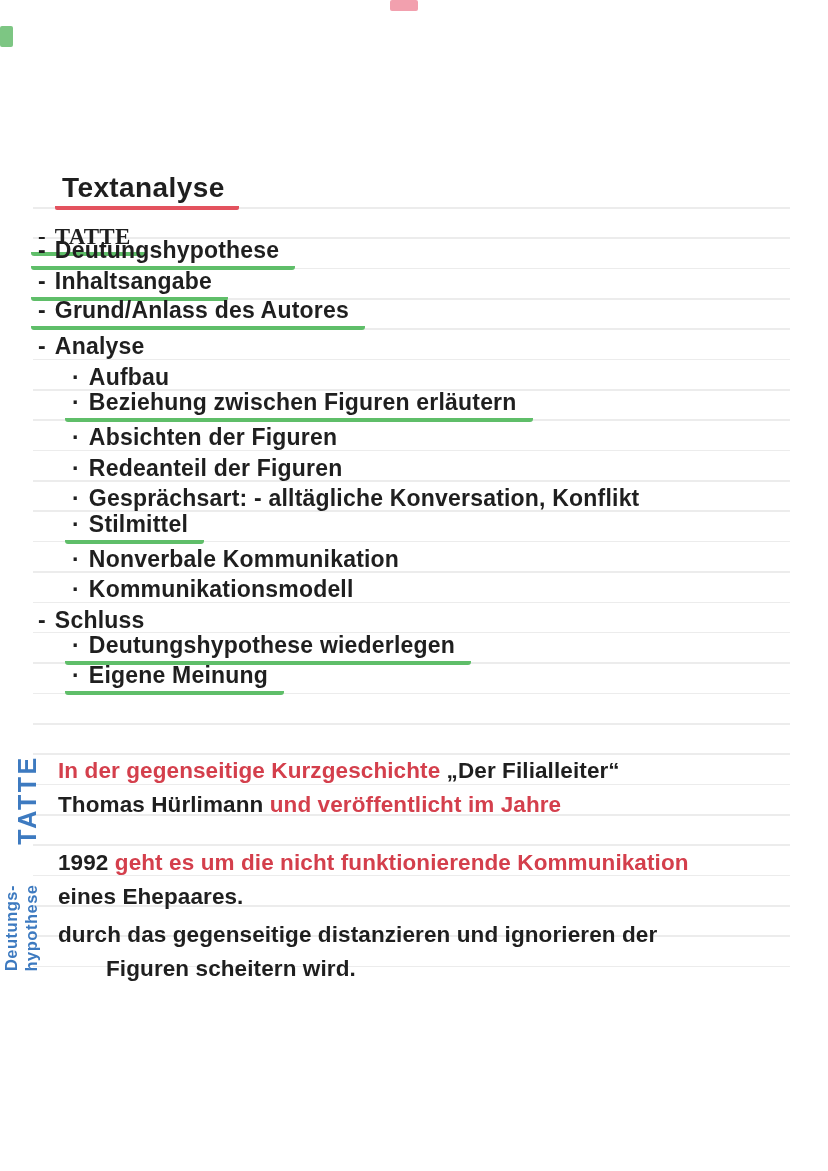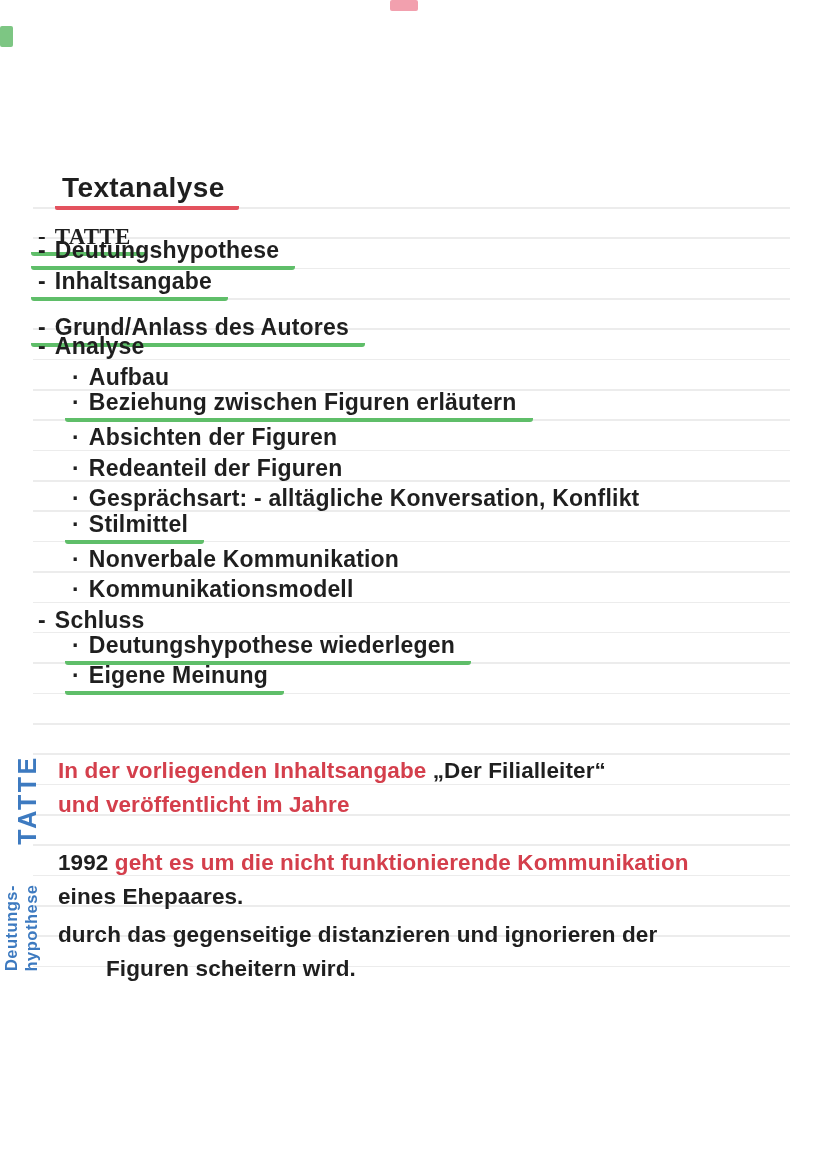--- a/index.html
+++ b/index.html
@@ -60,21 +60,21 @@
   <div id="outline">
       <div class="oline lvl1" style="top: 225px; font-family: Liberation Serif, serif;">
         <span class="inner u-green"><span class="marker">-</span><span>TATTE</span></span>
       </div>
       <div class="oline lvl1" style="top: 239.35px;">
         <span class="inner u-green"><span class="marker">-</span><span>Deutungshypothese</span></span>
       </div>
       <div class="oline lvl1" style="top: 269.7px;">
         <span class="inner u-green"><span class="marker">-</span><span>Inhaltsangabe</span></span>
       </div>
-      <div class="oline lvl1" style="top: 316px;">
+      <div class="oline lvl1" style="top: 299px;">
         <span class="inner u-green"><span class="marker">-</span><span>Grund/Anlass des Autores</span></span>
       </div>
       <div class="oline lvl1" style="top: 330.4px;">
         <span class="inner"><span class="marker">-</span><span>Analyse</span></span>
       </div>
       <div class="oline lvl2" style="top: 360.75px;">
         <span class="inner"><span class="marker">·</span><span>Aufbau</span></span>
       </div>
       <div class="oline lvl2" style="top: 391.1px;">
         <span class="inner u-green"><span class="marker">·</span><span>Beziehung zwischen Figuren erläutern</span></span>
@@ -102,24 +102,25 @@
       </div>
       <div class="oline lvl2" style="top: 633.9px;">
         <span class="inner u-green"><span class="marker">·</span><span>Deutungshypothese wiederlegen</span></span>
       </div>
       <div class="oline lvl2" style="top: 664.25px;">
         <span class="inner u-green"><span class="marker">·</span><span>Eigene Meinung</span></span>
       </div>
     </div>
   <div id="sections">
       <div class="pline" style="top: 752px;">
-        <span class="ink-red" style="white-space: pre;">In der vorliegenden Inhaltsangabe </span>
+        <span class="ink-red" style="white-space: pre;">In der gegenseitige Kurzgeschichte </span>
         <span class="ink-black" style="white-space: pre;">„Der Filialleiter“</span>
       </div>
       <div class="pline" style="top: 786px;">
+        <span class="ink-black" style="white-space: pre;">Thomas Hürlimann </span>
         <span class="ink-red" style="white-space: pre;">und veröffentlicht im Jahre</span>
       </div>
       <div class="pline" style="top: 820px; margin-top: 24px;">
         <span class="ink-black" style="white-space: pre;">1992 </span>
         <span class="ink-red" style="white-space: pre;">geht es um die nicht funktionierende Kommunikation</span>
       </div>
       <div class="pline" style="top: 878px;">
         <span class="ink-black" style="white-space: pre;">eines Ehepaares.</span>
       </div>
       <div class="vlabel vlabel-tatte">

